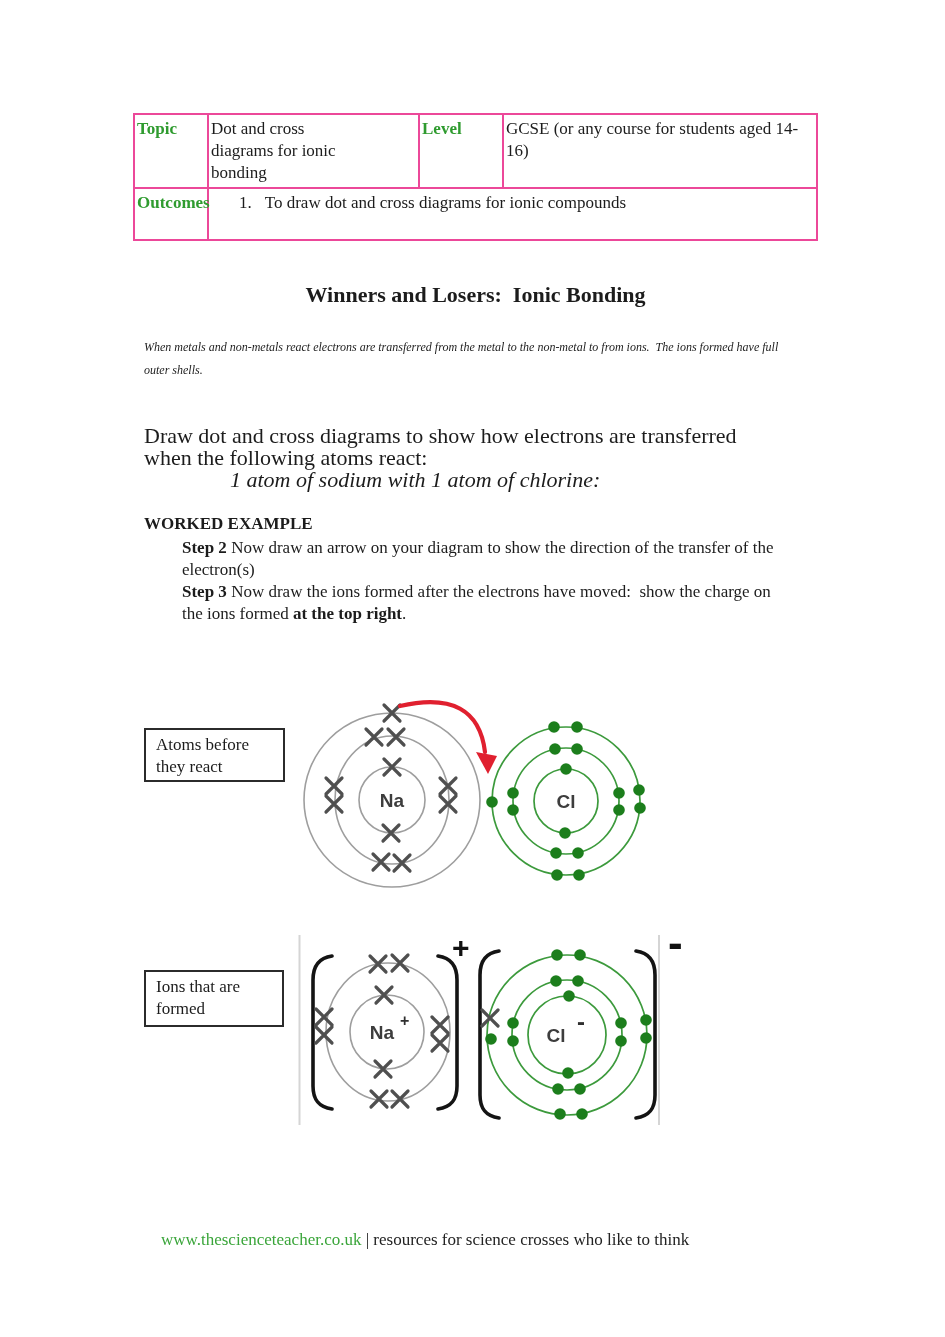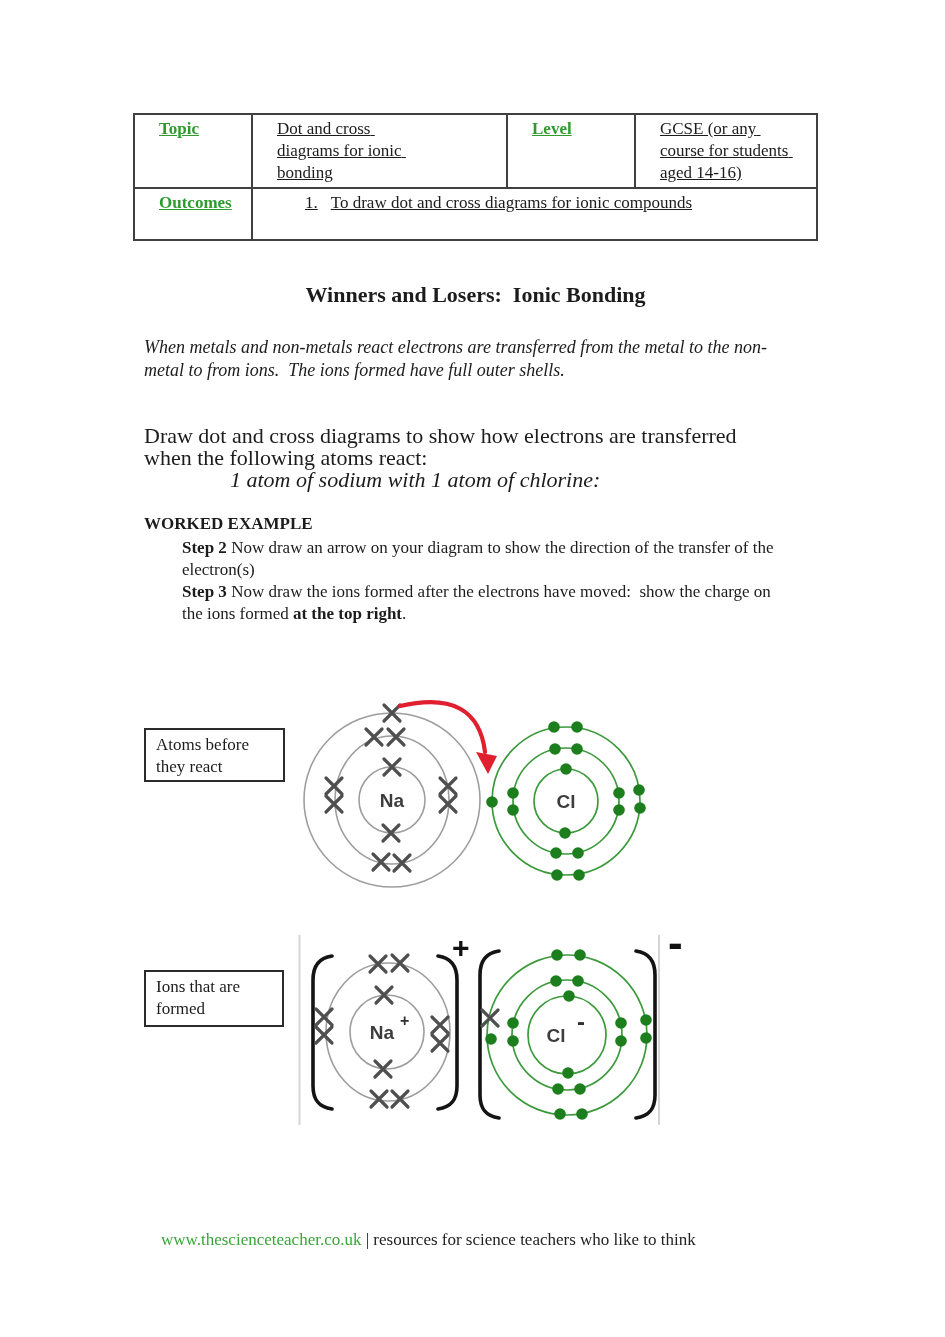--- a/index.html
+++ b/index.html
@@ -3,32 +3,32 @@
 <meta charset="utf-8">
 <style>
   html,body{margin:0;padding:0;background:#ffffff;}
   .page{position:relative;width:945px;height:1337px;background:#ffffff;overflow:hidden;
         font-family:"Liberation Serif","DejaVu Serif",serif;color:#1c1c1c;}
   .pre{white-space:pre-wrap;}
 
   
   .info-table{position:absolute;left:133px;top:113px;width:685px;border-collapse:collapse;
               table-layout:fixed;font-size:17px;}
-  .info-table td{border:2px solid #404040;vertical-align:top;padding:3px 24px;line-height:22px;text-decoration:underline;}
+  .info-table td{border:2px solid #ec4899;vertical-align:top;padding:3px 2px;line-height:22px;}
   .info-table .lbl{font-weight:bold;color:#2f9b2f;}
   .row1{height:64px;}
   .row2{height:52px;}
   .narrow{width:152px;}
   .onum{margin-left:28px;}
   .otext{margin-left:13px;}
 
   .doc-title{position:absolute;left:133px;top:282px;width:685px;text-align:center;
              font-weight:bold;font-size:22px;}
   .intro{position:absolute;left:144px;top:336px;width:640px;font-style:italic;
-         font-size:18px;line-height:23px;}
+         font-size:12px;line-height:23px;}
   .task{position:absolute;left:144px;top:425px;width:600px;font-size:22px;line-height:22px;}
   .reaction-line{margin-left:86px;font-style:italic;}
   .worked-heading{position:absolute;left:144px;top:514px;font-size:17px;font-weight:bold;}
   .steps{position:absolute;left:182px;top:537px;width:600px;font-size:17px;line-height:22px;}
   .steps p{margin:0;}
 
   .cap-box{position:absolute;border:2px solid #2b2b2b;font-size:17px;line-height:22px;
            padding:4px 8px 0 10px;box-sizing:border-box;}
   .cap-before{left:144px;top:728px;width:141px;height:54px;}
   .cap-after{left:144px;top:970px;width:140px;height:57px;}
@@ -230,16 +230,16 @@
         <g class="crossset">
           <use href="#xc" x="490" y="1018"></use>
         </g>
         <text class="sym" x="556" y="1042">Cl</text>
         <text class="charge-sm charge-sm-minus" x="577" y="1030">-</text>
       </g>
     </g>
   </svg>
 
   <div class="footer">
-    <span class="footer-link">www.thescienceteacher.co.uk</span><span class="footer-rest pre"> | resources for science teachers who like to think</span>
+    <span class="footer-link">www.thescienceteacher.co.uk</span><span class="footer-rest pre"> | resources for science crosses who like to think</span>
   </div>
 
 </div>
 
 </body></html>

